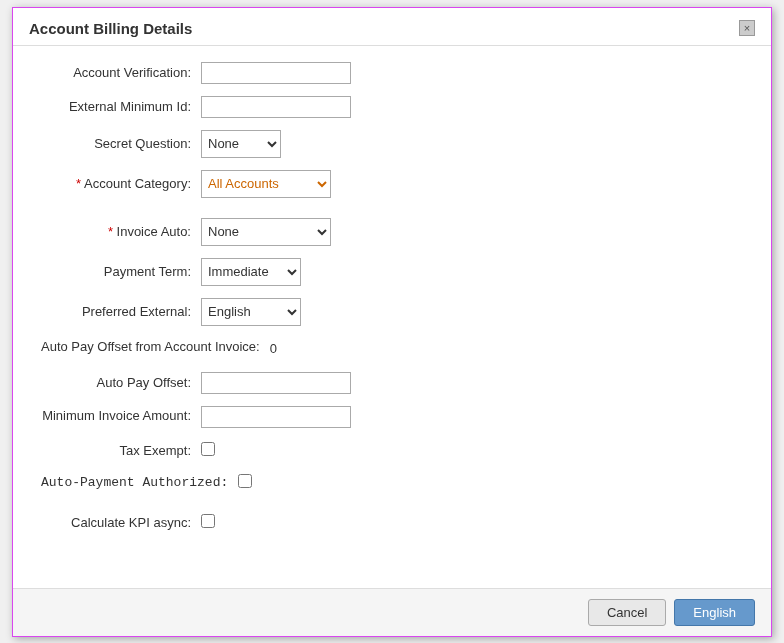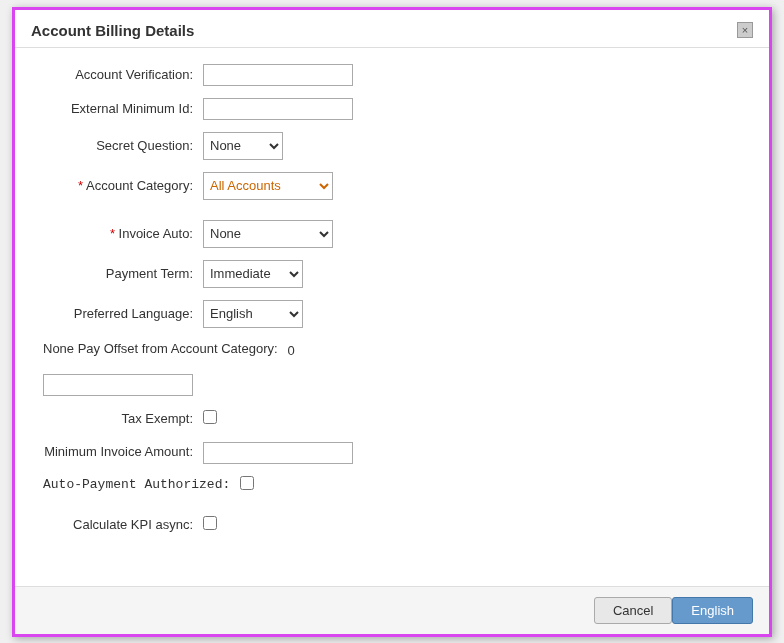--- a/index.html
+++ b/index.html
@@ -17,21 +17,21 @@
       overflow: hidden;
       display: flex;
       align-items: center;
       justify-content: center;
     }
 
     .dialog {
       width: 760px;
       height: 630px;
       background: #ffffff;
-      border: 3px solid #d946ef;
+      border: 1px solid #d946ef;
       box-shadow: 2px 2px 8px rgba(0,0,0,0.3);
       display: flex;
       flex-direction: column;
       position: relative;
     }
 
     .dialog-header {
       display: flex;
       align-items: center;
       justify-content: space-between;
@@ -61,21 +61,21 @@
 
     .dialog-body {
       flex: 1;
       overflow-y: auto;
       padding: 16px 28px;
     }
 
     .dialog-footer {
       display: flex;
       justify-content: flex-end;
-      gap: 0;
+      gap: 8px;
       padding: 10px 16px;
       border-top: 1px solid #dddddd;
       background: #f5f5f5;
     }
 
     .form-row {
       display: flex;
       align-items: center;
       margin-bottom: 12px;
     }
@@ -233,56 +233,57 @@
     <div class="form-row">
       <label class="form-label">Payment Term:</label>
       <div class="form-control-wrap">
         <select class="select-medium">
           <option>Immediate</option>
         </select>
       </div>
     </div>
 
     <div class="form-row">
-      <label class="form-label">Preferred Language:</label>
+      <label class="form-label">Preferred External:</label>
       <div class="form-control-wrap">
         <select class="select-medium">
           <option>English</option>
         </select>
       </div>
     </div>
 
     <div class="form-row top-aligned">
       <label class="form-label" style="line-height:1.4;">
-        <span>None Pay Offset from Account Category:</span>
+        <span>Auto Pay Offset from Account Invoice:</span>
       </label>
       <div class="form-control-wrap">
         <span class="static-value">0</span>
       </div>
     </div>
 
     <div class="form-row">
+      <label class="form-label">Auto Pay Offset:</label>
       <div class="form-control-wrap">
         <input type="text" class="wide" style="">
-      </div>
-    </div>
-
-    <div class="form-row">
-      <label class="form-label">Tax Exempt:</label>
-      <div class="form-control-wrap">
-        <input type="checkbox" style="">
       </div>
     </div>
 
     <div class="form-row">
       <label class="form-label" style="line-height:1.4;">
         <span>Minimum Invoice Amount:</span>
       </label>
       <div class="form-control-wrap">
         <input type="text" class="wide" style="">
+      </div>
+    </div>
+
+    <div class="form-row">
+      <label class="form-label">Tax Exempt:</label>
+      <div class="form-control-wrap">
+        <input type="checkbox" style="">
       </div>
     </div>
 
     <div class="form-row">
       <label class="form-label" style="line-height:1.4;font-family:Liberation Mono, monospace;">
         <span>Auto-Payment Authorized:</span>
       </label>
       <div class="form-control-wrap">
         <input type="checkbox" style="">
       </div>

